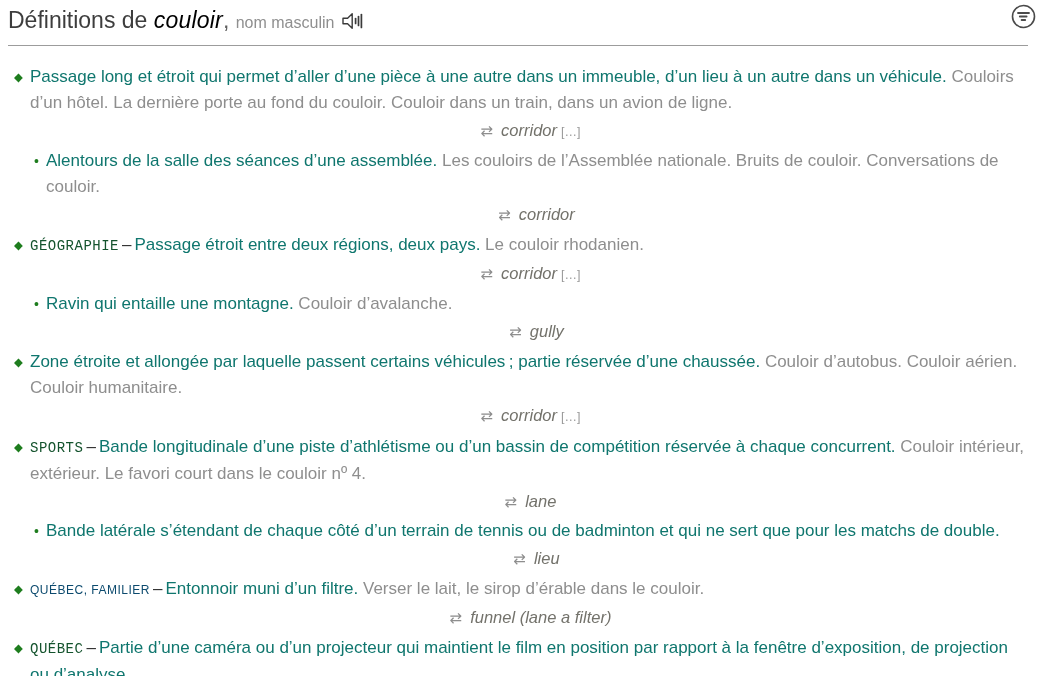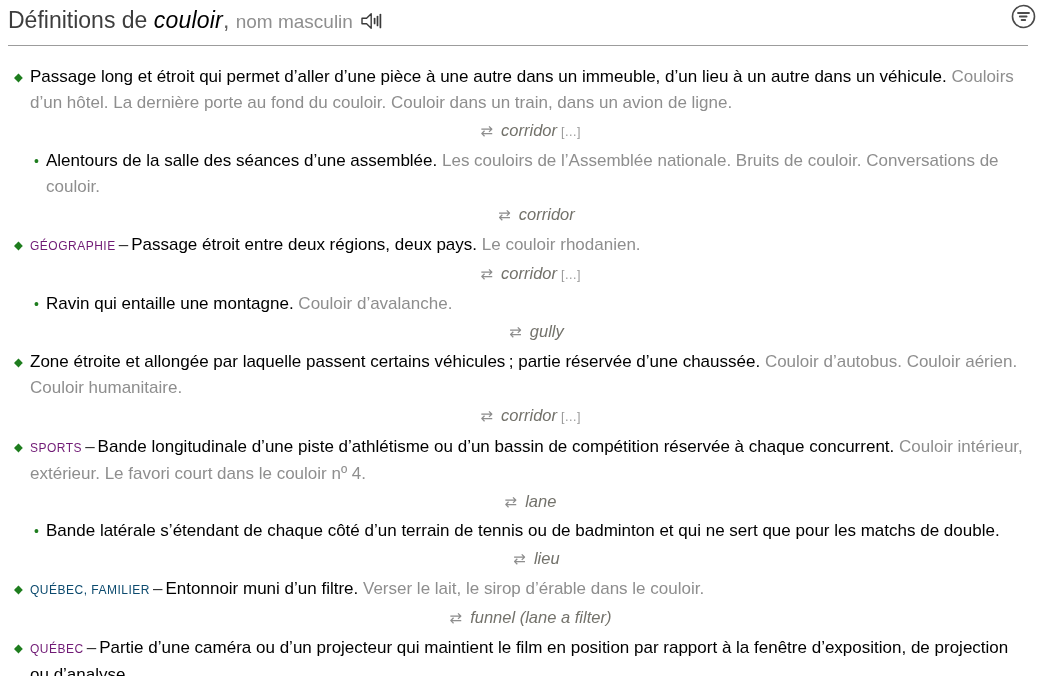--- a/index.html
+++ b/index.html
@@ -7,37 +7,37 @@
     width:1038px; height:676px; overflow:hidden;
     background:#ffffff; color:#1f1f1f;
     font-family:"Liberation Sans", sans-serif;
   }
   
   .header { position:relative; padding:5px 10px 0 8px; }
   .title { margin:0; font-weight:normal; font-size:23px; line-height:30px; }
   .title .prefix   { color:#3d3d3d; }
   .title .headword { color:#000; font-weight:normal; font-style:italic; letter-spacing:.2px; }
   .title .sep      { color:#5f5f5f; }
-  .title .pos      { color:#8f8f8f; font-size:19px; }
+  .title .pos      { color:#8f8f8f; font-size:16px; }
   .speaker-btn { display:inline-block; vertical-align:-3px; margin-left:7px; cursor:pointer; }
   .filter-btn  { position:absolute; top:2px; right:0px; cursor:pointer; }
   hr.rule { border:none; border-top:1px solid #9c9c9c; margin:7px 0 0 0; }
 
   
   .content { padding:18px 12px 0 8px; font-size:17px; line-height:26px; }
   .entry { margin-bottom:4px; }
   .def-line { position:relative; margin:0; padding-left:22px; }
   .marker {
     position:absolute; left:6px; top:0;
     color:#1e7d1e; font-size:11.5px; line-height:26px;
   }
-  .label-domain   { color:#701a75; font-size:12px; letter-spacing:.5px; }
+  .label-domain   { color:#14532d; font-size:14px; letter-spacing:.5px;font-family:Liberation Mono, monospace; }
   .label-register { color:#0c4a6e; font-size:12px; letter-spacing:.5px; }
   .ldash { color:#2f2f2f; margin:0 3px; }
-  .def { color:#000000; }
+  .def { color:#0f766e; }
   .ex  { color:#8e8e8e; }
 
   .trans {
     margin:1px 0; padding-left:27px;
     font-style:italic; color:#73726b; font-size:16.5px; line-height:26px;text-align:center;
   }
   .tarrow { font-style:normal; color:#8e8e8e; margin-right:8px; font-size:15px; }
   .tword  { cursor:pointer; }
   .more   { font-style:normal; color:#9a9a9a; font-size:12.5px; margin-left:4px; cursor:pointer; }
 

